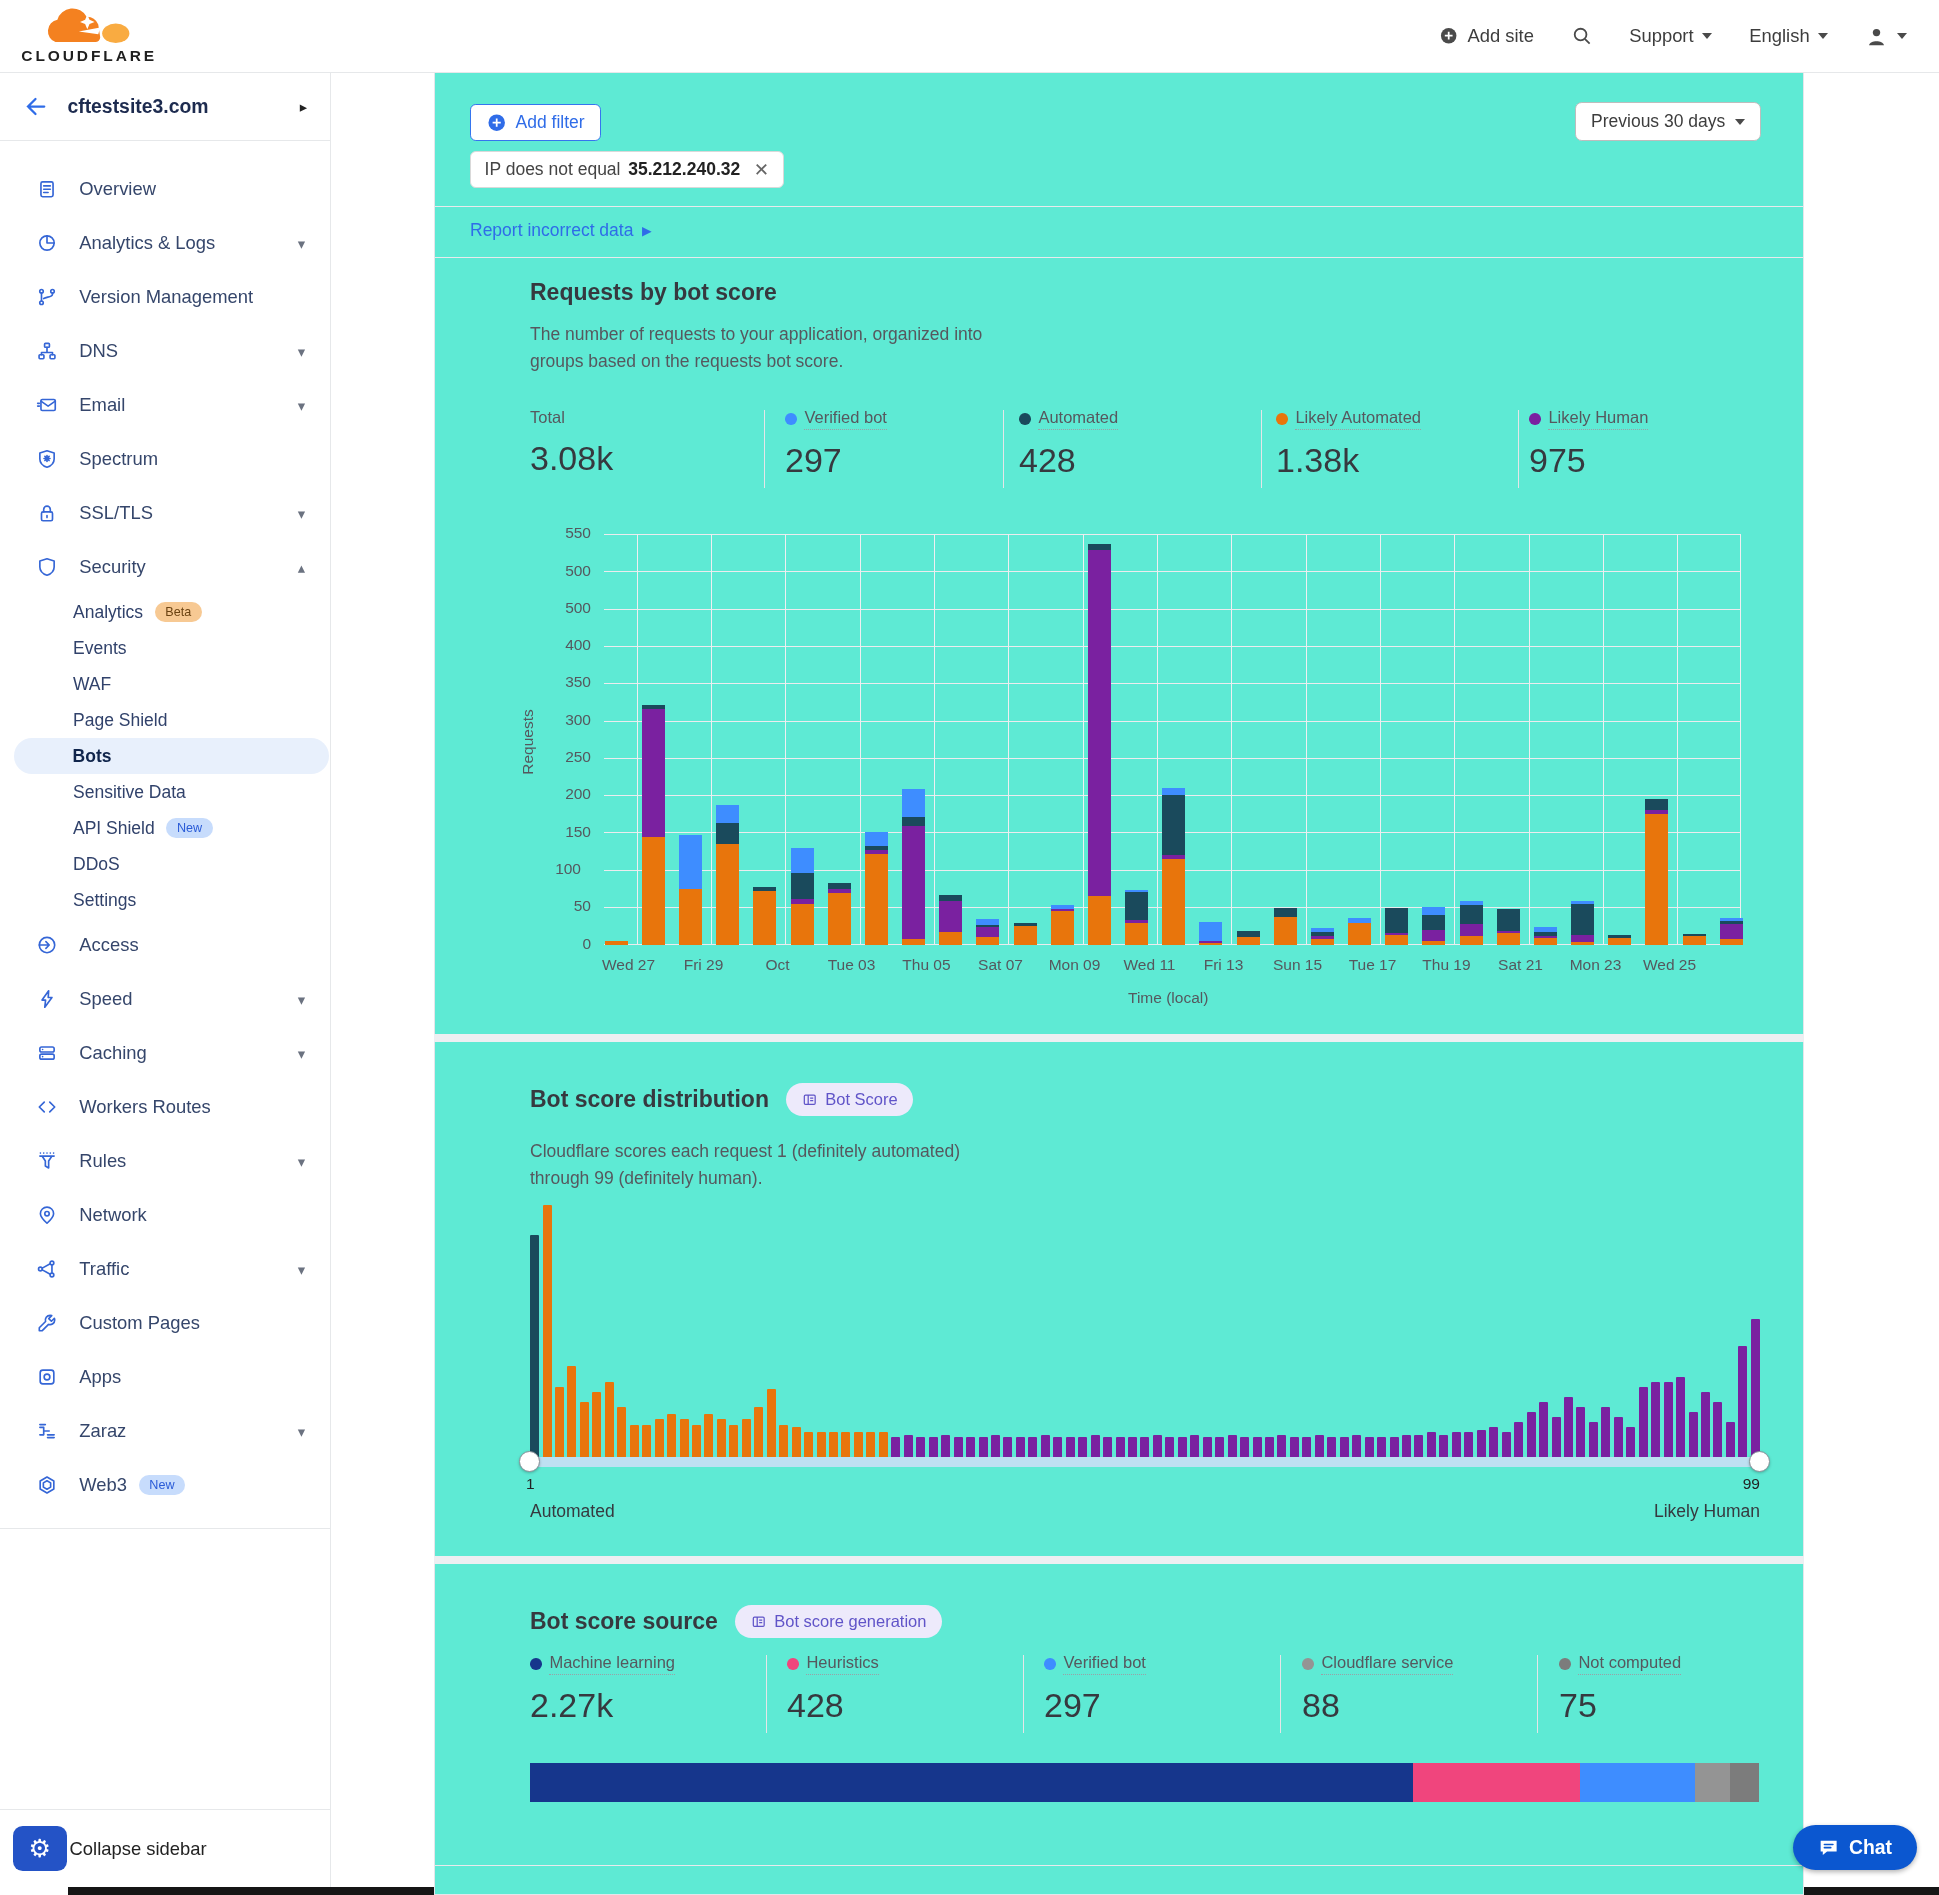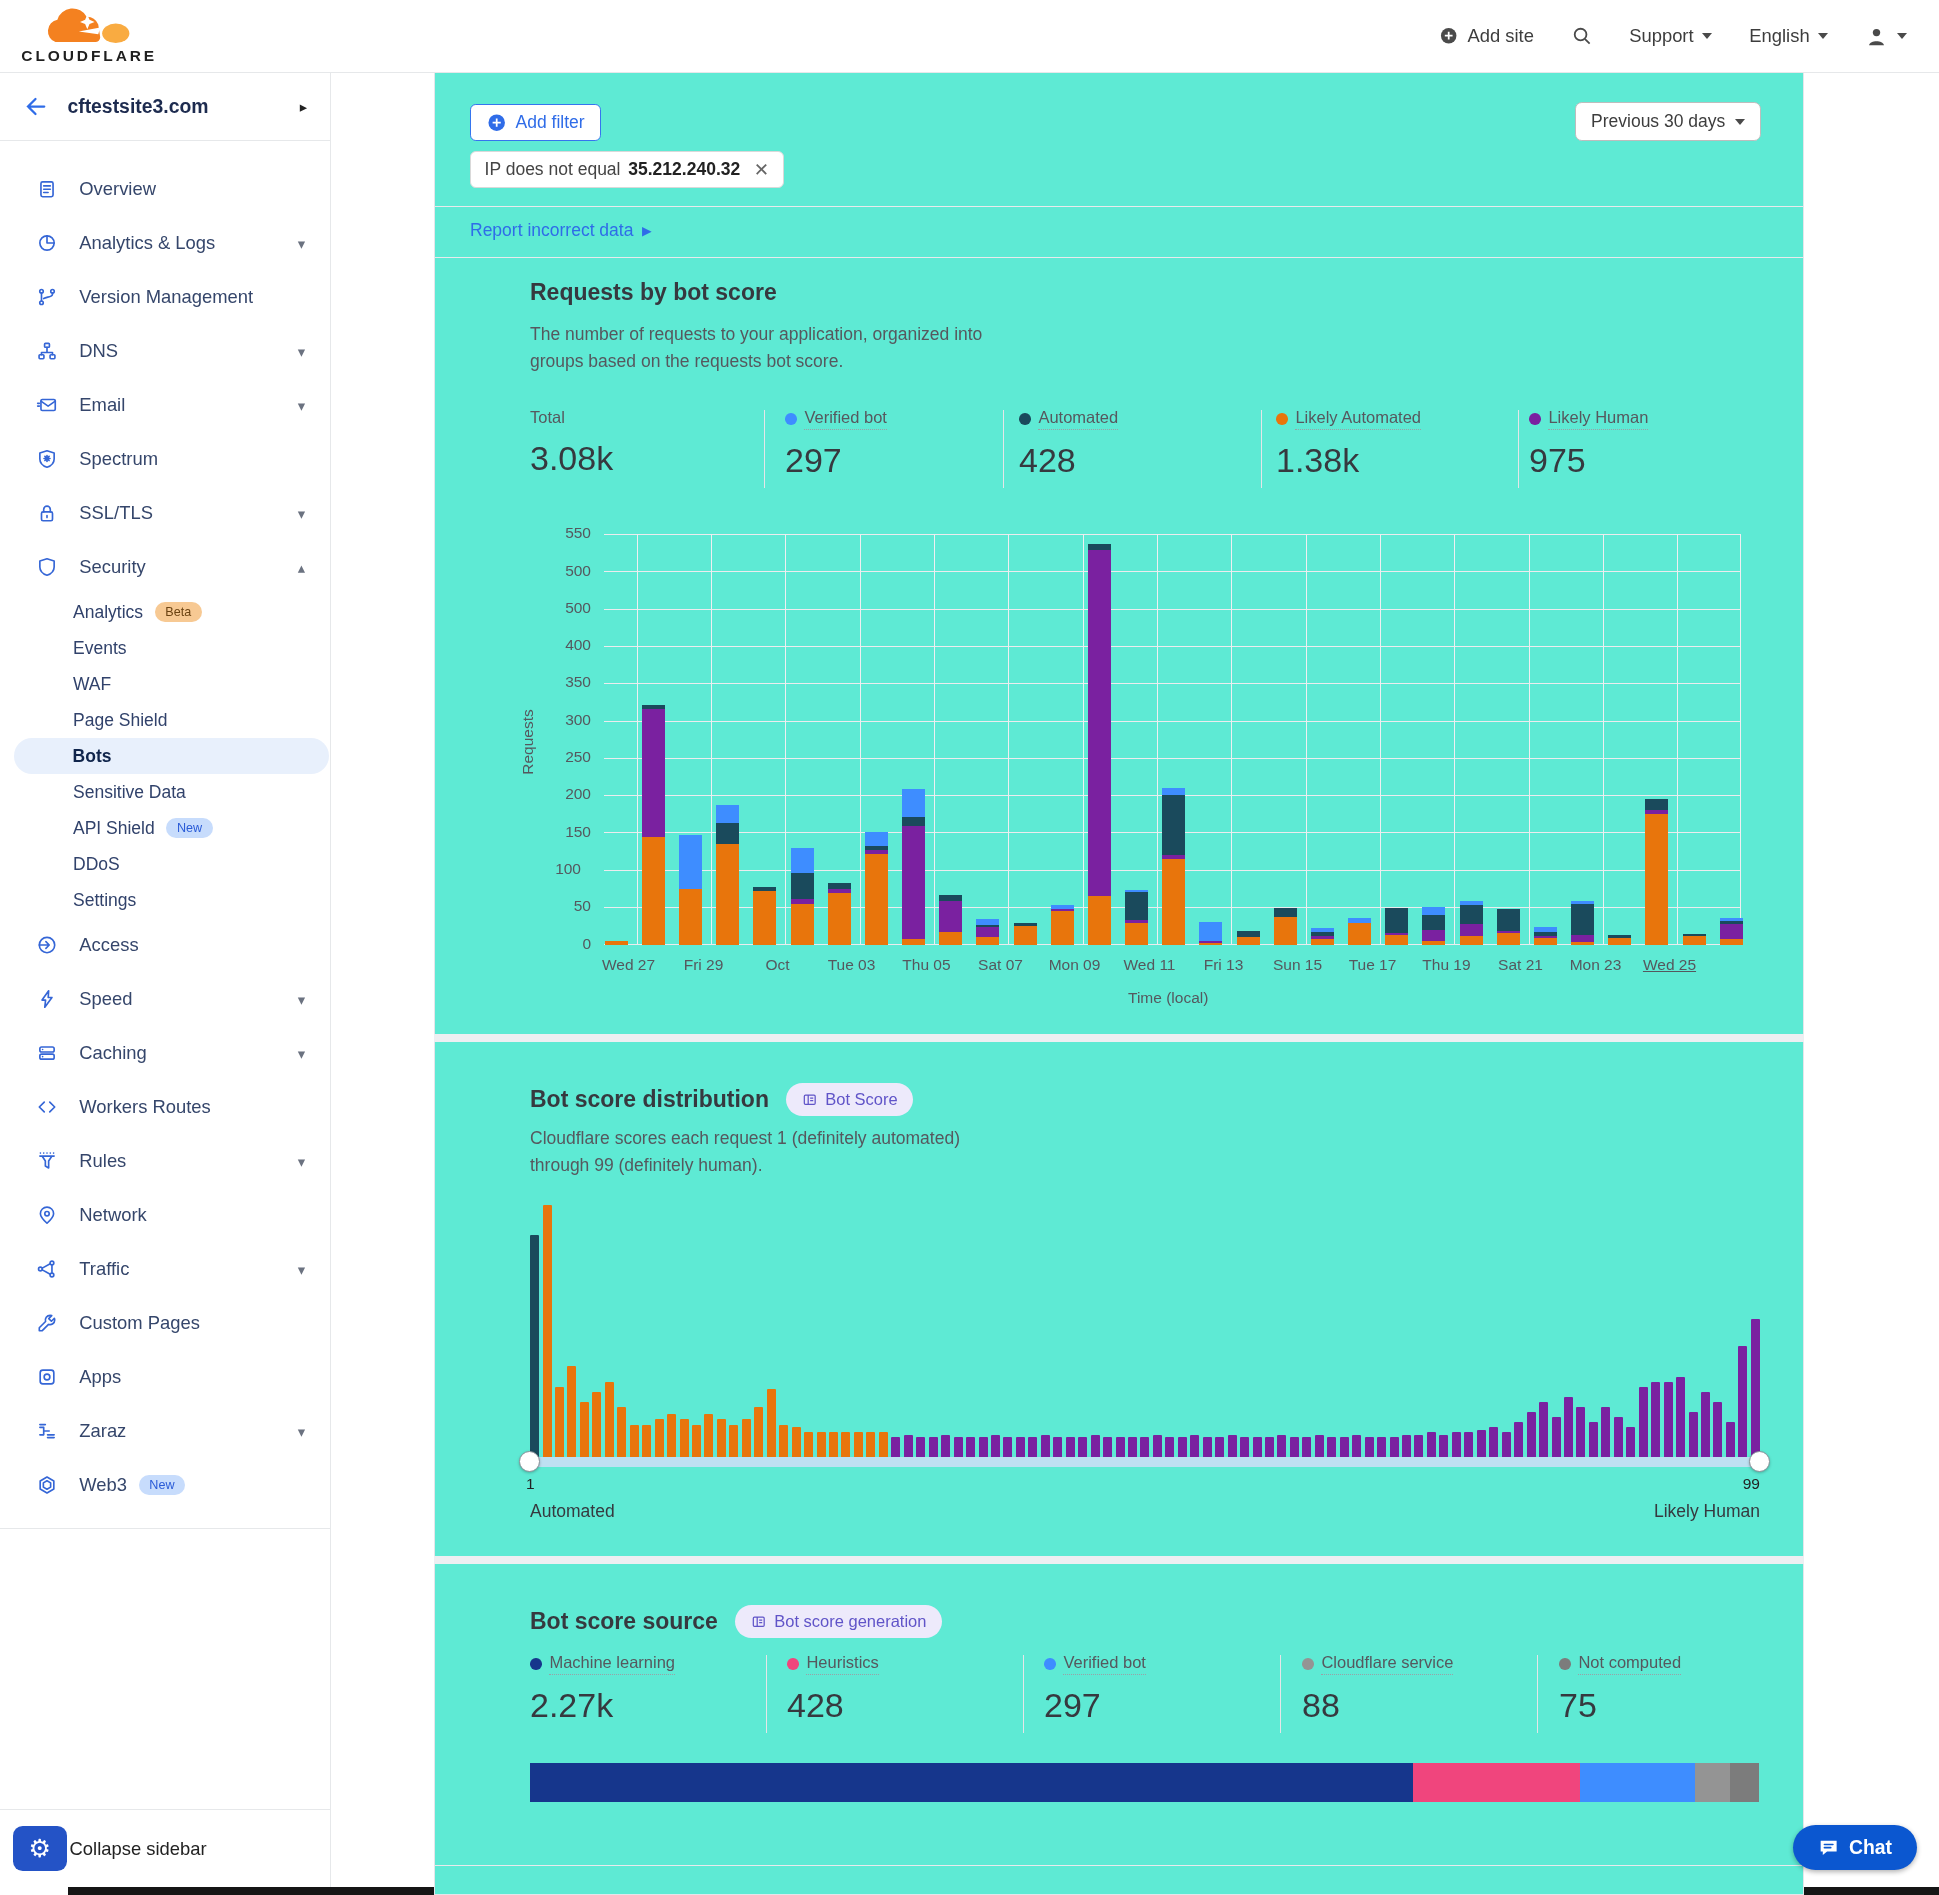--- a/index.html
+++ b/index.html
@@ -615,21 +615,21 @@
       <div class="xtick" style="left: 1117px; top: 883px;">Mon 23</div>
       <div class="bar" style="left: 1173px; width: 23px; bottom: 90px;">
         <div class="seg" style="height: 7.5px; background: rgb(232, 117, 12);"></div>
         <div class="seg" style="height: 3px; background: rgb(26, 74, 92);"></div>
       </div>
       <div class="bar" style="left: 1210px; width: 23px; bottom: 90px;">
         <div class="seg" style="height: 131px; background: rgb(232, 117, 12);"></div>
         <div class="seg" style="height: 3.7px; background: rgb(122, 33, 160);"></div>
         <div class="seg" style="height: 11px; background: rgb(26, 74, 92);"></div>
       </div>
-      <div class="xtick" style="left: 1191px; top: 883px; text-decoration: underline;">Wed 25</div>
+      <div class="xtick" style="left: 1191px; top: 883px;">Wed 25</div>
       <div class="bar" style="left: 1248px; width: 23px; bottom: 90px;">
         <div class="seg" style="height: 9px; background: rgb(232, 117, 12);"></div>
         <div class="seg" style="height: 2.2px; background: rgb(26, 74, 92);"></div>
       </div>
       <div class="bar" style="left: 1285px; width: 23px; bottom: 90px;">
         <div class="seg" style="height: 6px; background: rgb(232, 117, 12);"></div>
         <div class="seg" style="height: 15px; background: rgb(122, 33, 160);"></div>
         <div class="seg" style="height: 3px; background: rgb(26, 74, 92);"></div>
         <div class="seg" style="height: 3px; background: rgb(62, 141, 255);"></div>
       </div>
@@ -644,21 +644,21 @@
   <div style="position:absolute; left:95px; top:41px; display:flex; align-items:center; gap:17.5px;">
     <span class="card-title">Bot score distribution</span>
     <span class="pill-badge">
       <svg width="15.5" height="15.5" viewBox="0 0 20 20" fill="none" stroke="#6054C8" stroke-width="1.6">
           <rect x="3" y="4" width="14" height="12" rx="1.5"></rect>
           <path d="M8 4v12M10.5 8h4M10.5 11h4"></path>
         </svg>
       <span>Bot Score</span>
     </span>
   </div>
-  <div class="card-desc" style="position:absolute; left:95px; top:83px;">
+  <div class="card-desc" style="position:absolute; left:95px; top:96px;">
     <div>Cloudflare scores each request 1 (definitely automated)</div>
     <div>through 99 (definitely human).</div>
   </div>
   <div id="hist" style="position:absolute; left:0; top:0; width:100%; height:514px; pointer-events:none;">
       <div class="hbar" style="left: 95px; top: 193px; height: 222px; background: rgb(26, 74, 92);"></div>
       <div class="hbar" style="left: 108px; top: 163px; height: 252px; background: rgb(232, 117, 12);"></div>
       <div class="hbar" style="left: 120px; top: 345px; height: 71px; background: rgb(232, 117, 12);"></div>
       <div class="hbar" style="left: 132px; top: 324px; height: 91px; background: rgb(232, 117, 12);"></div>
       <div class="hbar" style="left: 145px; top: 360px; height: 56px; background: rgb(232, 117, 12);"></div>
       <div class="hbar" style="left: 157px; top: 350px; height: 66px; background: rgb(232, 117, 12);"></div>

